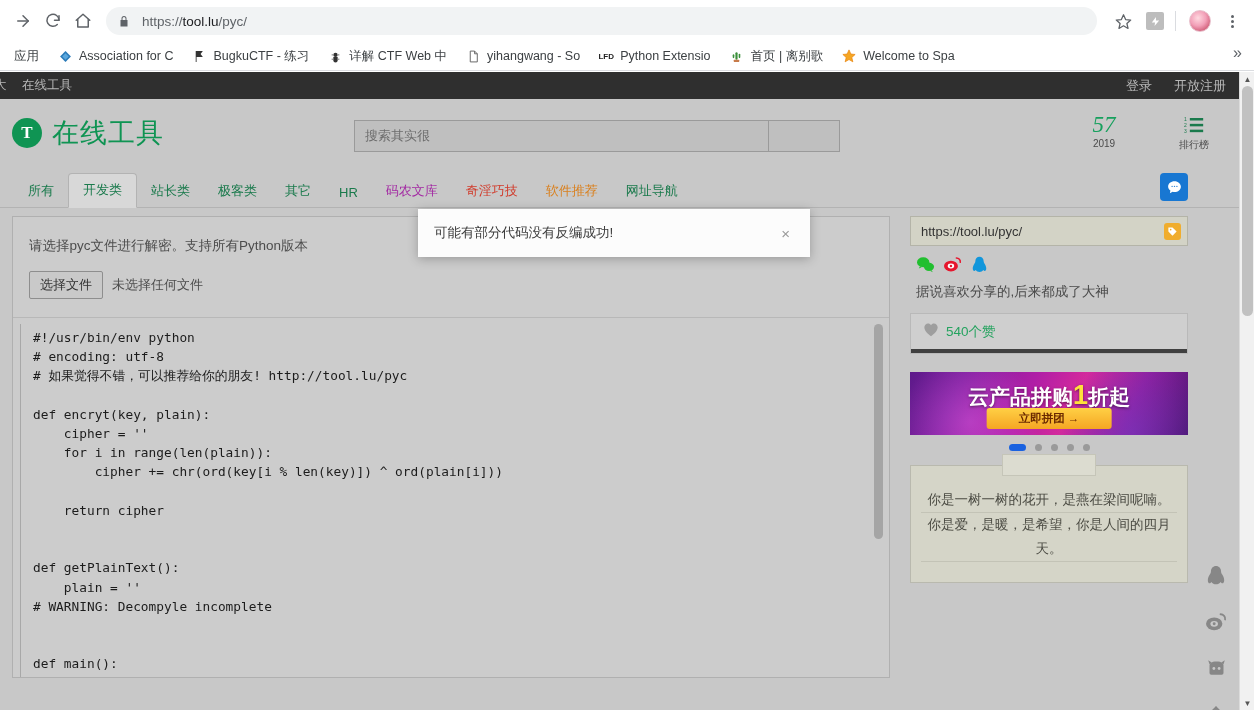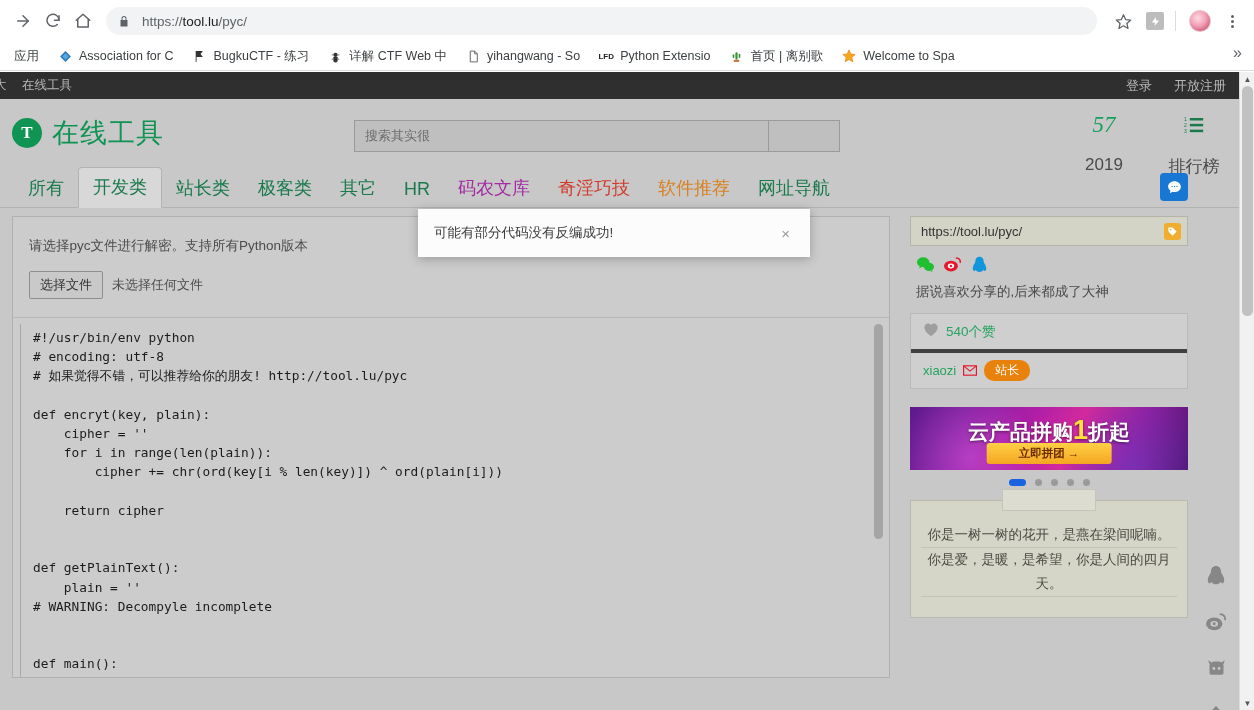--- a/index.html
+++ b/index.html
@@ -146,31 +146,31 @@
     width: 72px; height: 32px; background: #bfbfbf;
     border: 1px solid #9a9a9a;
   }
 
   #header-right {
     position: absolute; right: 32px; top: 16px;
     display: flex; gap: 34px; text-align: center;
   }
   .hr-col { width: 56px; }
   .hr-num { font-size: 23px; color: #16a05d; font-style: italic; font-family:"Liberation Serif", serif; line-height:20px;text-align:center;}
-  .hr-sub { font-size: 17px; color: #4a4a4a; margin-top: 20px;}
+  .hr-sub { font-size: 10px; color: #4a4a4a; margin-top: 3px;}
   .hr-icon-rank { height:20px; display:flex; align-items:center; justify-content:center;}
 
   
   #tabs {
     position: relative; height: 37px; padding-left: 14px;
     display: flex; align-items: flex-end; gap: 0;
     border-bottom: 1px solid #b3b3b3;
   }
   .tab {
-    padding: 7px 14px 8px 14px; font-size: 18px;
+    padding: 7px 14px 8px 14px; font-size: 13px;
     color: #1a7a4c; text-decoration: none; position: relative; top: 1px;
   }
   .tab.active {
     background: #d8d8d8; border: 1px solid #b3b3b3; border-bottom: 1px solid #d8d8d8;
     border-radius: 4px 4px 0 0;
   }
   #chat-badge {
     position: absolute; right: 66px; top: 2px;
     width: 28px; height: 28px; background: #1877d2; border-radius: 4px;
     display: flex; align-items: center; justify-content: center;
@@ -585,30 +585,20 @@
 
       <div id="like-card">
         <div id="like-row">
           <span>
             <svg width="16" height="15" viewBox="0 0 24 22" fill="#9e9e9e">
                 <path d="M12 21S2 14.3 2 7.9C2 4.6 4.5 2 7.6 2c1.9 0 3.5 1 4.4 2.5C12.9 3 14.5 2 16.4 2 19.5 2 22 4.6 22 7.9 22 14.3 12 21 12 21z"></path>
               </svg>
           </span>
           <span id="like-count">540个赞</span>
         </div>
-        <div id="author-row">
-          <span id="author-name">xiaozi</span>
-          <span>
-            <svg width="14" height="11" viewBox="0 0 24 18" fill="none" stroke="#e6162d" stroke-width="2">
-                <rect x="1" y="1" width="22" height="16"></rect>
-                <path d="M1 1l11 9 11-9"></path>
-              </svg>
-          </span>
-          <span id="admin-badge">站长</span>
-        </div>
       </div>
 
       <div id="ad-banner">
         <div class="ad-glow1"></div>
         <div class="ad-glow2"></div>
         <div id="ad-title"><span>云产品拼购</span><span class="big">1</span><span>折起</span></div>
         <div id="ad-sub">拉新赢300万现金红包</div>
         <div id="ad-cta">立即拼团  →</div>
       </div>
       <div id="ad-dots">

